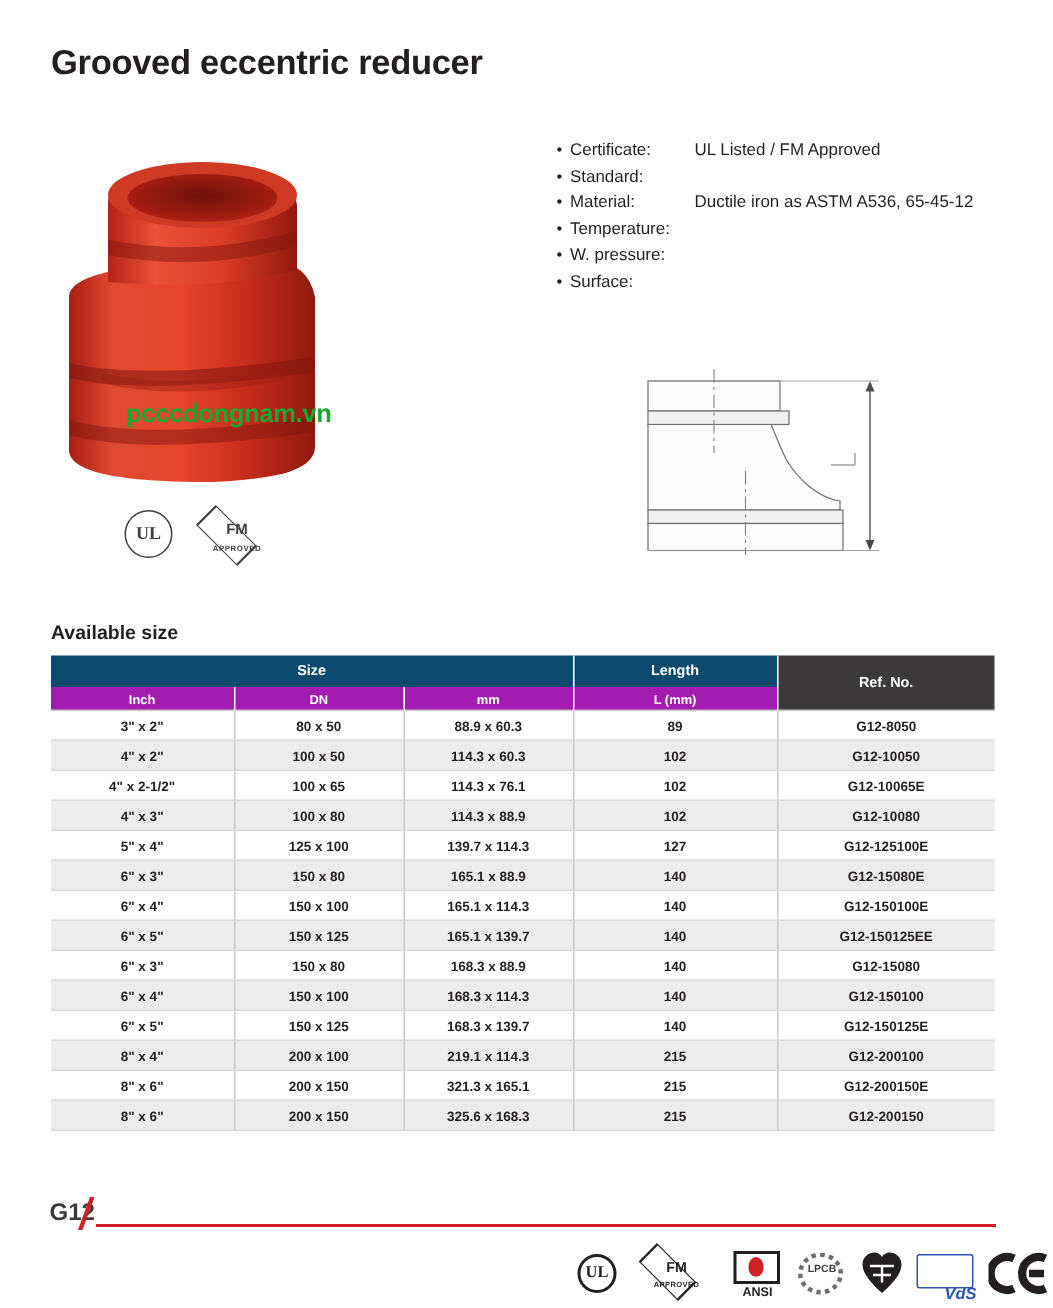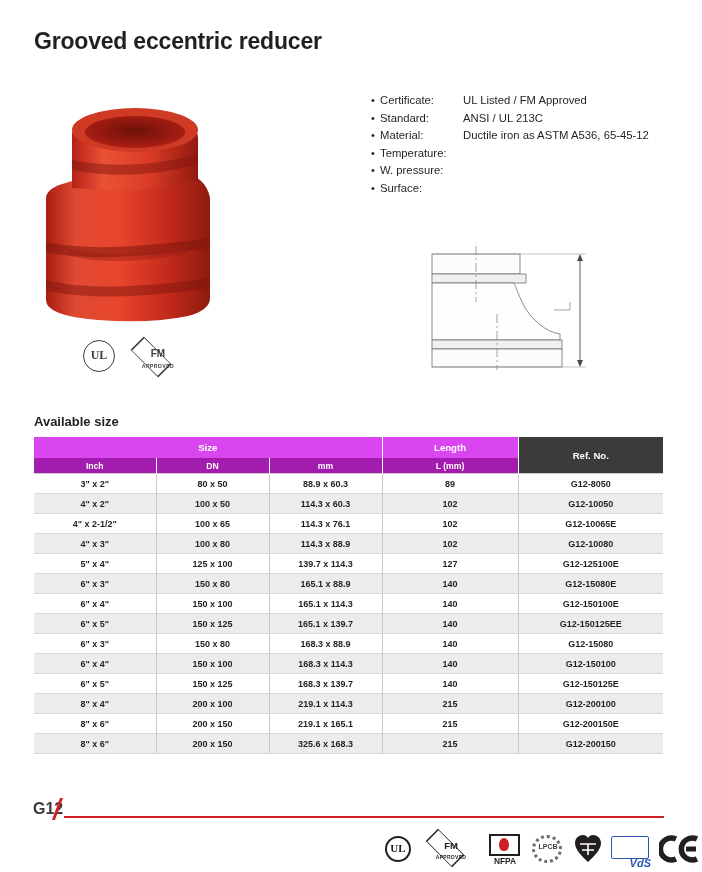--- a/index.html
+++ b/index.html
@@ -166,21 +166,21 @@
     border-collapse: collapse;
     table-layout: fixed;
   }
   .size-table th, .size-table td {
     padding: 0;
     margin: 0;
     text-align: center;
     vertical-align: middle;
   }
   .size-table th.grp {
-    background: #d946ef;
+    background: #0c4a6e;
     color: #ffffff;
     font-size: 9.6px;
     font-weight: bold;
     height: 21px;
     border-right: 1px solid #ffffff;
   }
   .size-table th.sub {
     background: #a21caf;
     color: #ffffff;
     font-size: 8.6px;
@@ -355,20 +355,21 @@
 
     <path d="M34 86 L34 32 Q34 20 82 16 Q130 12 150 22 Q160 27 160 36 L160 78 Q110 92 34 86 Z" fill="url(#gTop)"></path>
 
     <path d="M34 58 Q96 70 160 52 L160 62 Q96 80 34 68 Z" fill="#82160d" opacity="0.5"></path>
 
     <ellipse cx="97" cy="28" rx="63" ry="22" fill="#cf3a24"></ellipse>
     <ellipse cx="97" cy="30" rx="50" ry="16" fill="url(#gBore)"></ellipse>
 
     <path d="M30 150 Q80 162 150 148" stroke="#9c2013" stroke-width="7" fill="none" opacity="0.45"></path>
   </svg>
+  <div class="watermark">pcccdongnam.vn</div>
 </div>
 
 <div class="photo-certs">
   <div class="ul-badge">
     <span>UL</span>
   </div>
   <div class="fm-badge">
     <div class="dia"></div>
     <div class="fm-t">FM</div>
     <div class="fm-s">APPROVED</div>
@@ -377,21 +378,20 @@
 
 <div class="specs">
   <div class="spec-row">
     <span class="spec-bullet">•</span>
     <span class="spec-label">Certificate:</span>
     <span class="spec-value">UL Listed / FM Approved</span>
   </div>
   <div class="spec-row">
     <span class="spec-bullet">•</span>
     <span class="spec-label">Standard:</span>
-    <span class="spec-value">ANSI / UL 213C</span>
   </div>
   <div class="spec-row">
     <span class="spec-bullet">•</span>
     <span class="spec-label">Material:</span>
     <span class="spec-value">Ductile iron as ASTM A536, 65-45-12</span>
   </div>
   <div class="spec-row">
     <span class="spec-bullet">•</span>
     <span class="spec-label">Temperature:</span>
   </div>
@@ -547,21 +547,21 @@
     <tr>
       <td>8" x 4"</td>
       <td>200 x 100</td>
       <td>219.1 x 114.3</td>
       <td>215</td>
       <td class="lastcol">G12-200100</td>
     </tr>
     <tr>
       <td>8" x 6"</td>
       <td>200 x 150</td>
-      <td>219.1 x 165.1</td>
+      <td>321.3 x 165.1</td>
       <td>215</td>
       <td class="lastcol">G12-200150E</td>
     </tr>
     <tr>
       <td>8" x 6"</td>
       <td>200 x 150</td>
       <td>325.6 x 168.3</td>
       <td>215</td>
       <td class="lastcol">G12-200150</td>
     </tr>
@@ -578,21 +578,21 @@
     <div class="txt">UL</div>
   </div>
   <div class="fc fc-fm">
     <div class="dia"></div>
     <div class="t">FM</div>
     <div class="s">APPROVED</div>
   </div>
   <div class="fc fc-nfpa">
     <div class="bx"></div>
     <div class="flame"></div>
-    <div class="t">NFPA</div>
+    <div class="t">ANSI</div>
   </div>
   <div class="fc fc-lpcb">
     <div class="ring"></div>
     <div class="t">LPCB</div>
   </div>
   <div class="fc fc-heart">
     <svg width="30" height="32" viewBox="0 0 30 32">
       <path d="M15 29 C6 21 2 15 2 10 C2 5 6 2 10 2 C12 2 14 3 15 5 C16 3 18 2 20 2 C24 2 28 5 28 10 C28 15 24 21 15 29 Z" fill="#231f20"></path>
       <path d="M7 11 L23 11 M15 11 L15 22 M9 17 L21 17" stroke="#ffffff" stroke-width="1.6" fill="none"></path>
     </svg>

